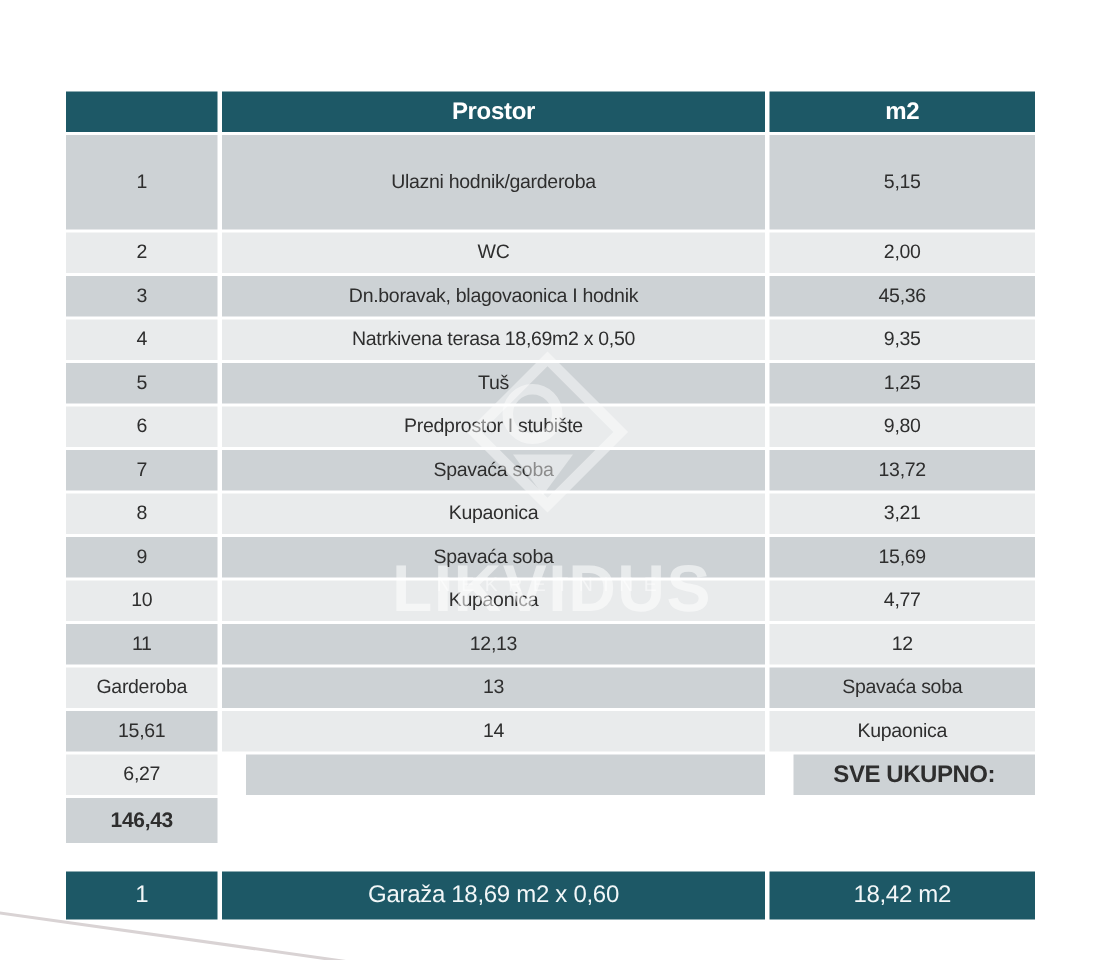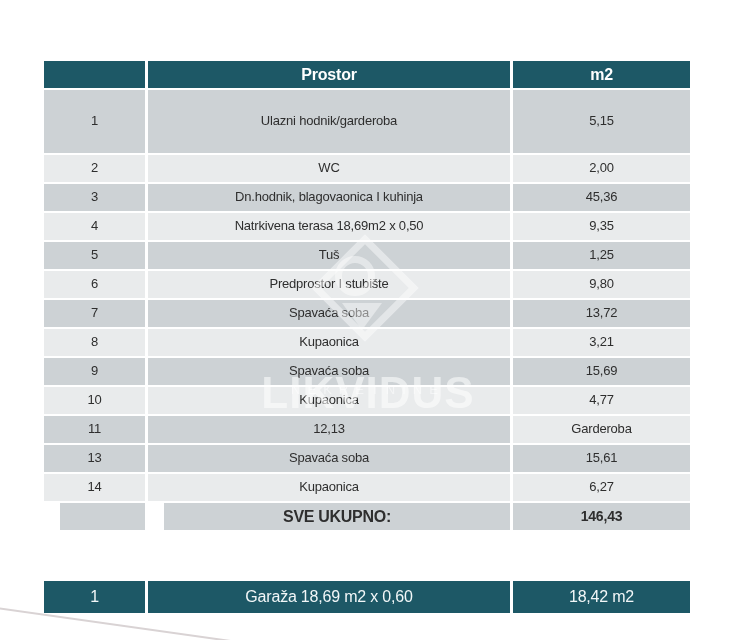--- a/index.html
+++ b/index.html
@@ -136,21 +136,21 @@
 
     <div class="cell c-dark">1</div>
     <div class="cell c-dark">Ulazni hodnik/garderoba</div>
     <div class="cell c-dark">5,15</div>
 
     <div class="cell c-light">2</div>
     <div class="cell c-light">WC</div>
     <div class="cell c-light">2,00</div>
 
     <div class="cell c-dark">3</div>
-    <div class="cell c-dark">Dn.hodnik, blagovaonica I kuhinja</div>
+    <div class="cell c-dark">Dn.boravak, blagovaonica I hodnik</div>
     <div class="cell c-dark">45,36</div>
 
     <div class="cell c-light">4</div>
     <div class="cell c-light">Natrkivena terasa 18,69m2 x 0,50</div>
     <div class="cell c-light">9,35</div>
 
     <div class="cell c-dark">5</div>
     <div class="cell c-dark">Tuš</div>
     <div class="cell c-dark">1,25</div>
 
@@ -170,20 +170,21 @@
     <div class="cell c-dark">Spavaća soba</div>
     <div class="cell c-dark">15,69</div>
 
     <div class="cell c-light">10</div>
     <div class="cell c-light">Kupaonica</div>
     <div class="cell c-light">4,77</div>
 
     <div class="cell c-dark">11</div>
     <div class="cell c-dark">12,13</div>
 
+    <div class="cell c-light">12</div>
     <div class="cell c-light">Garderoba</div>
 
     <div class="cell c-dark">13</div>
     <div class="cell c-dark">Spavaća soba</div>
     <div class="cell c-dark">15,61</div>
 
     <div class="cell c-light">14</div>
     <div class="cell c-light">Kupaonica</div>
     <div class="cell c-light">6,27</div>
 

